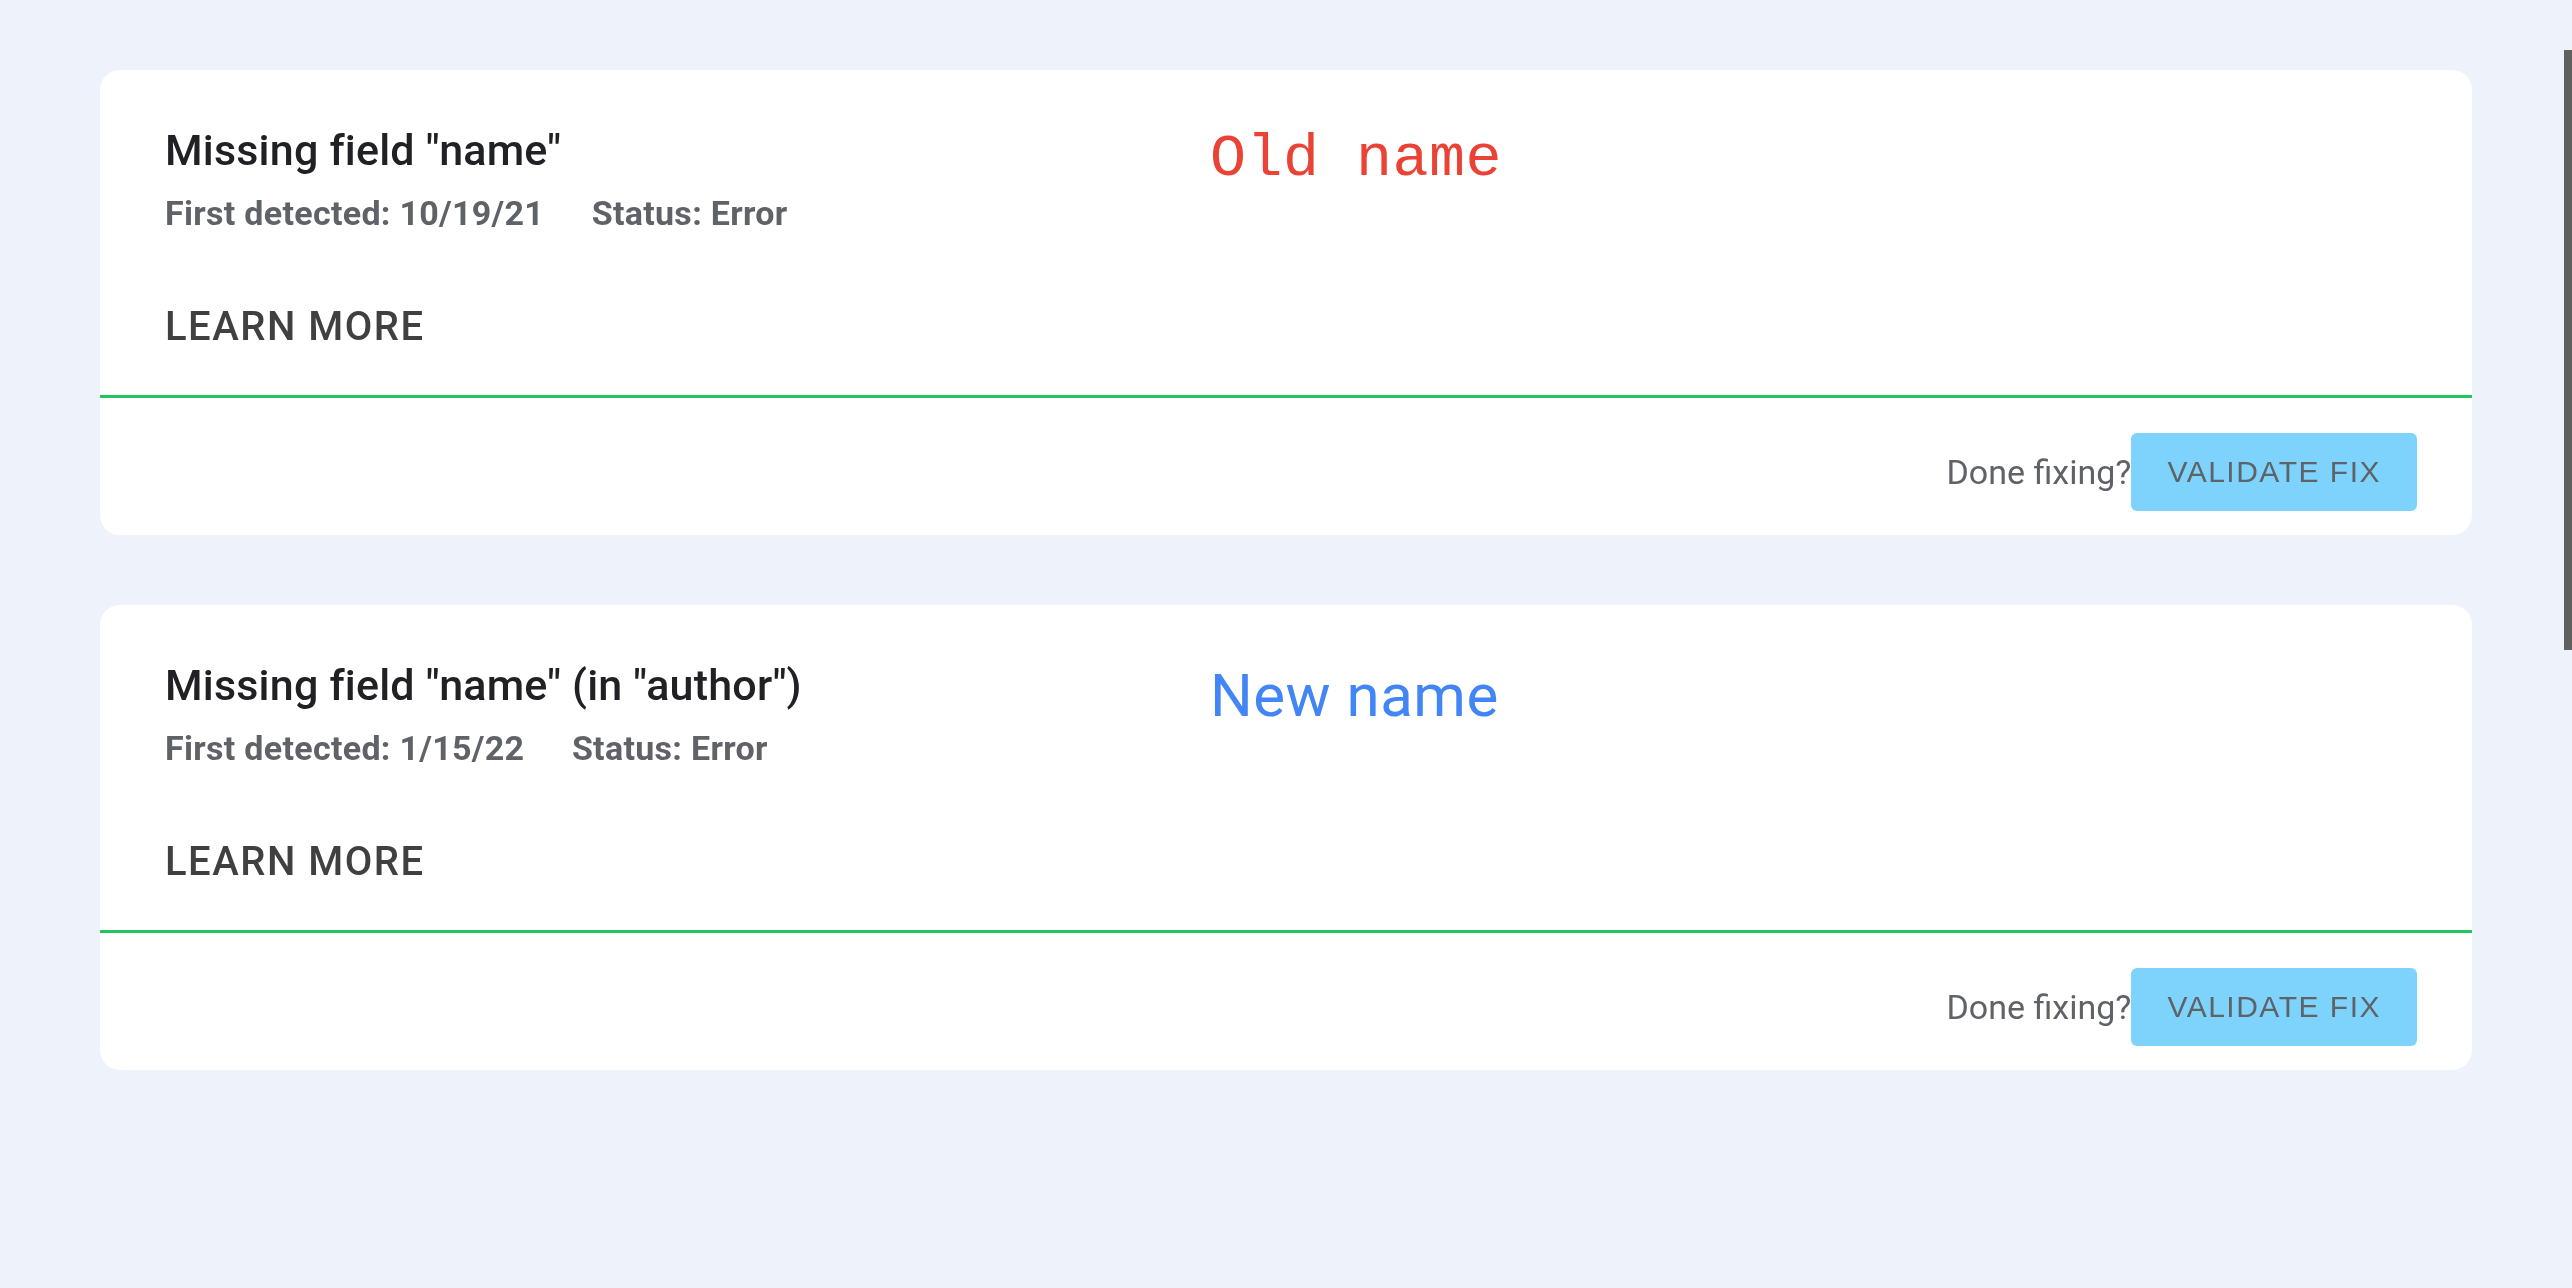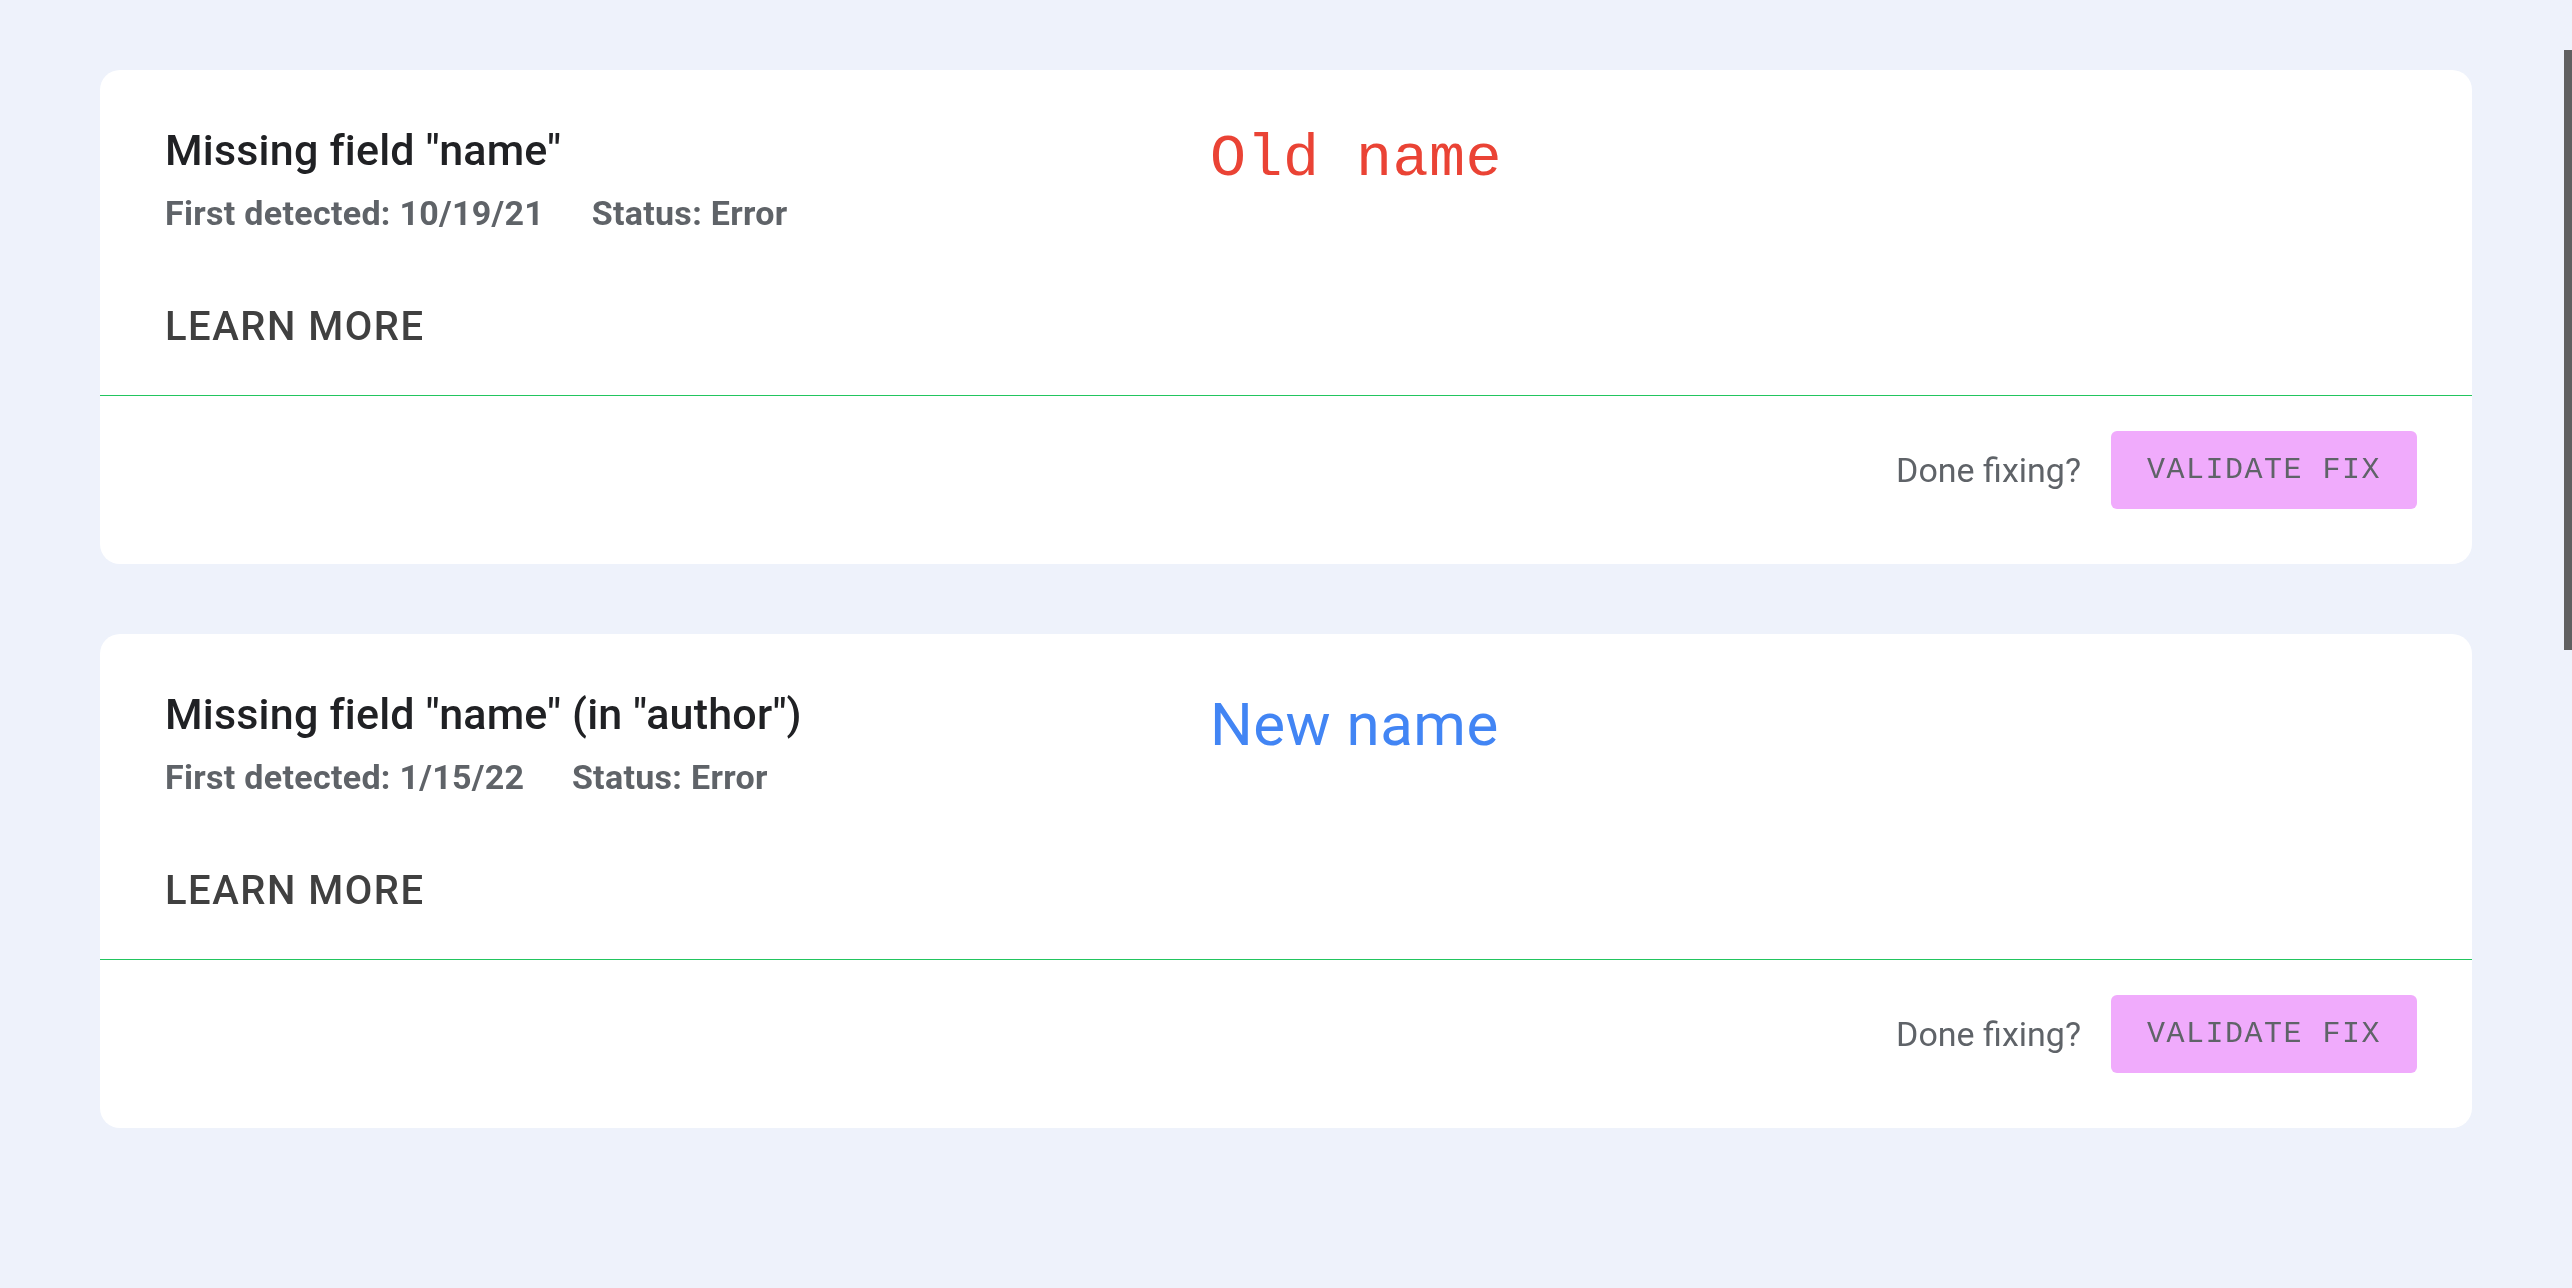--- a/index.html
+++ b/index.html
@@ -75,42 +75,41 @@
     }
     .learn-more-link {
       font-size: 40px;
       font-weight: 500;
       color: #404040;
       letter-spacing: 1.5px;
       text-decoration: none;
       cursor: pointer;
     }
     .card-footer {
-      border-top: 1px solid #22c55e;
-      padding: 35px 55px 55px 65px;
+      border-top: 3px solid #22c55e;
+      padding: 35px 55px 24px 65px;
       display: flex;
       justify-content: flex-end;
       align-items: center;
-      gap: 30px;
     }
     .done-fixing-label {
       font-size: 34px;
       color: #5f6368;
     }
     .validate-button {
-      background-color: #f0abfc;
+      background-color: #7dd3fc;
       border: none;
       padding: 22px 36px;
       font-size: 30px;
       font-weight: 500;
       color: #5f6368;
       letter-spacing: 1.5px;
       cursor: pointer;
       border-radius: 6px;
-      font-family: Liberation Mono, monospace;
+      font-family: Liberation Sans, sans-serif;
     }
   </style>
 </head>
 <body>
 
 <div class="scrollbar-indicator"></div>
 
 <div class="card">
   <div class="card-header">
     <h2 class="card-title">Missing field "name"</h2>

